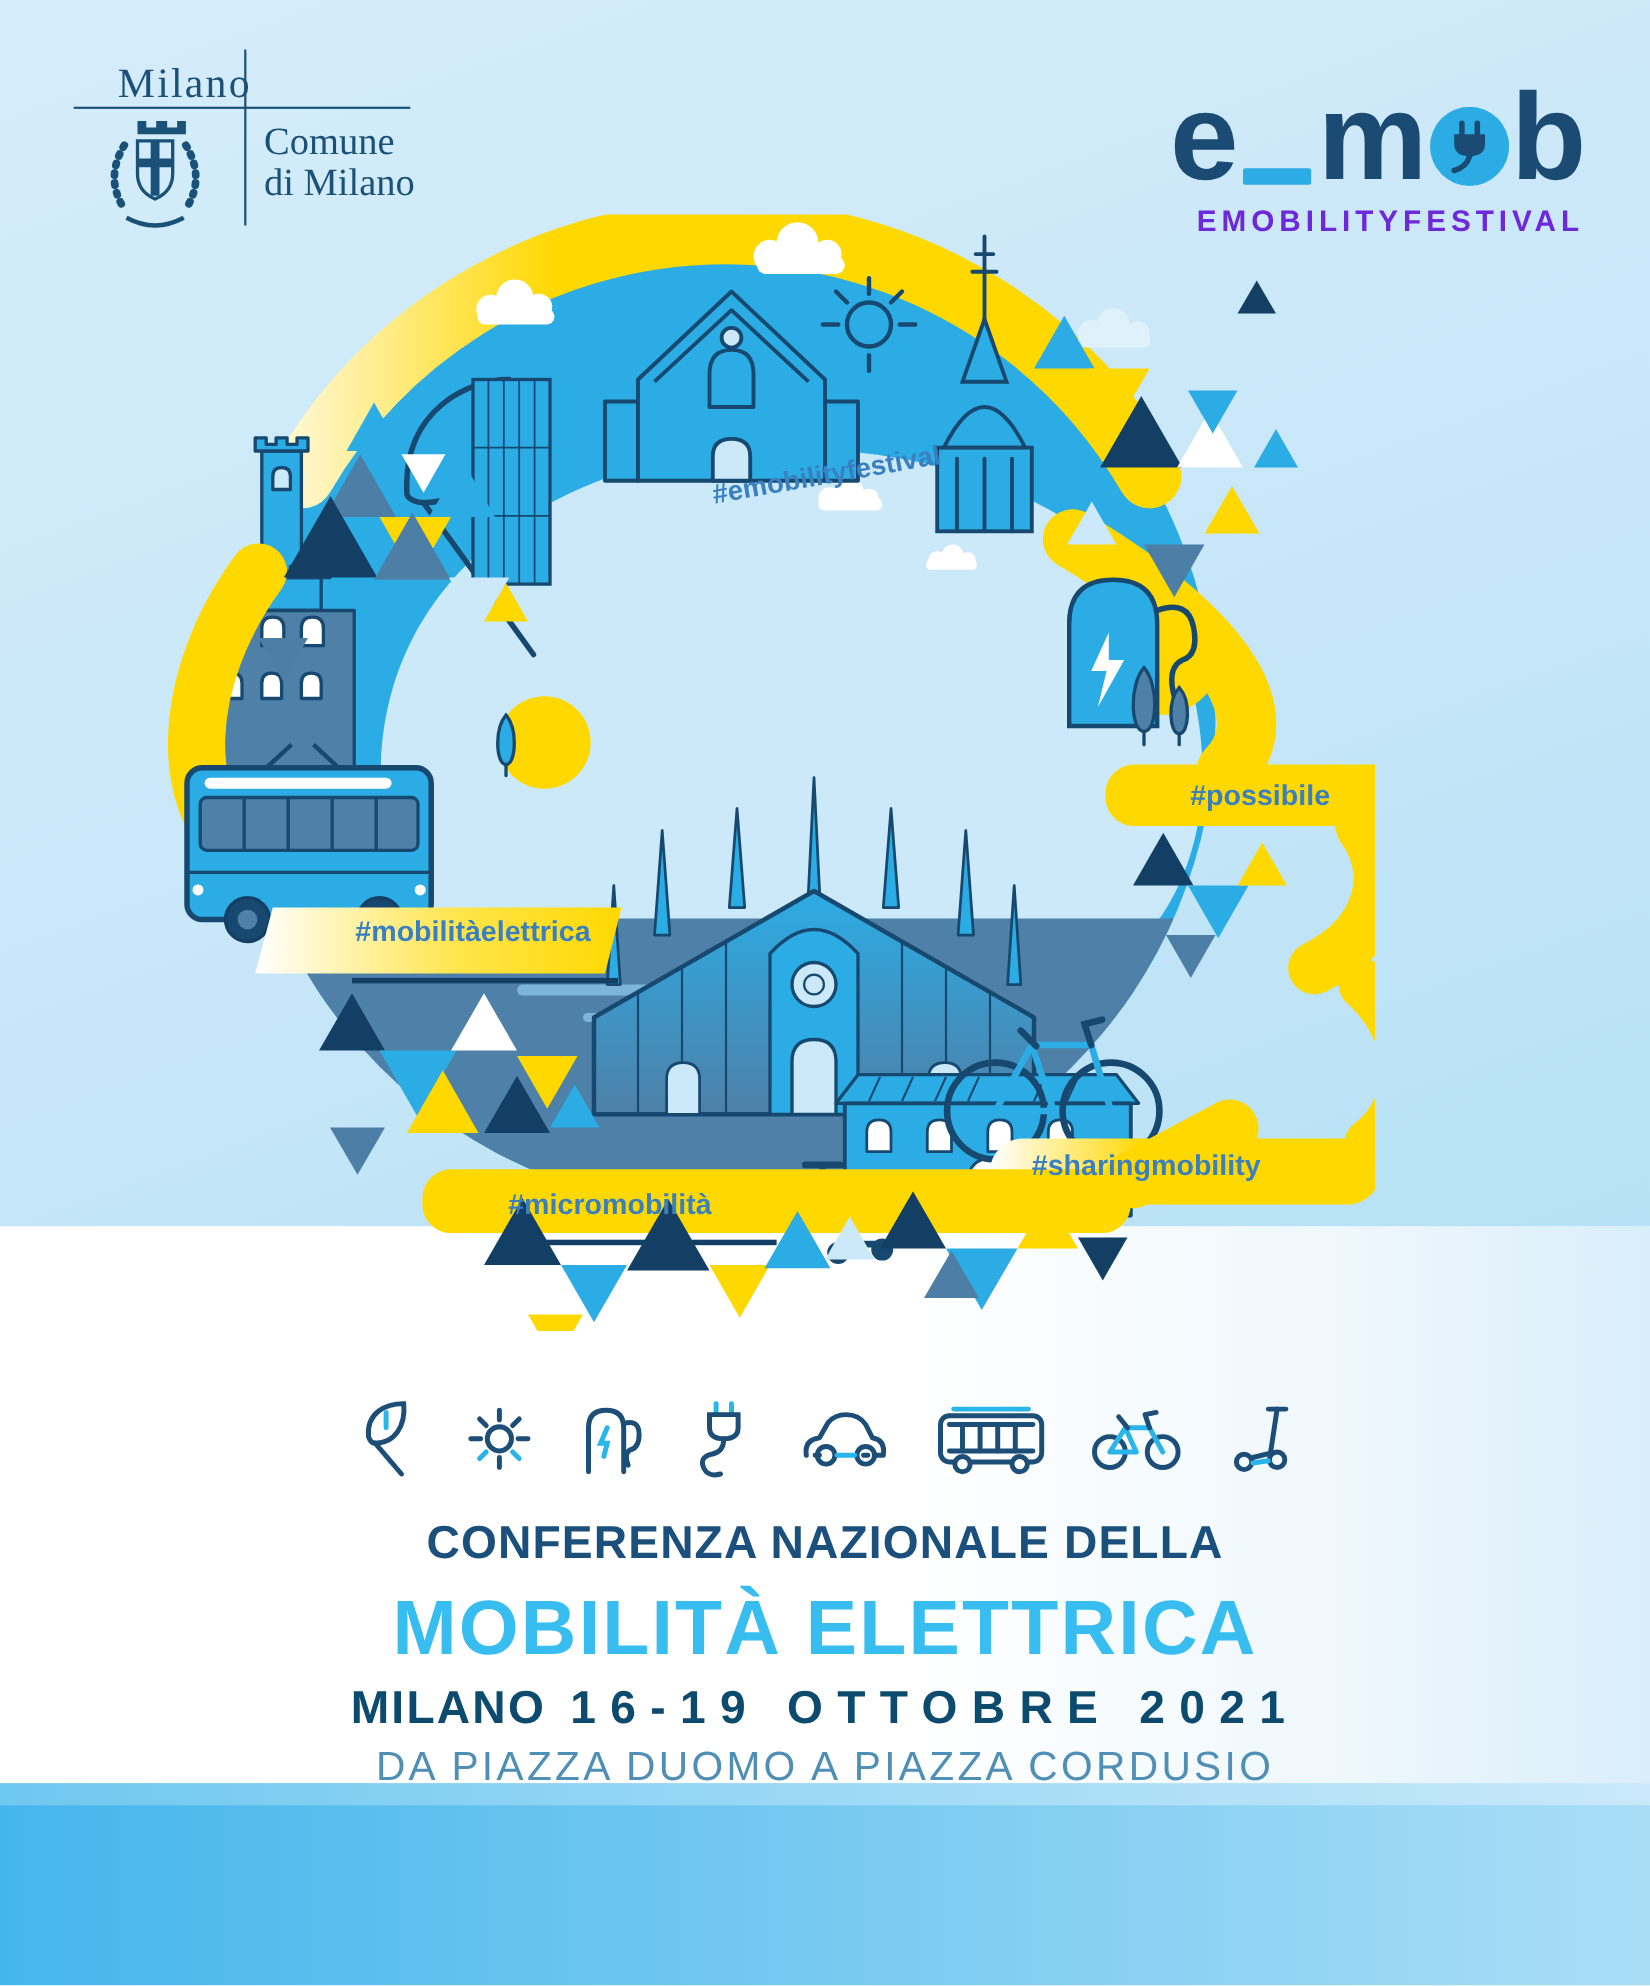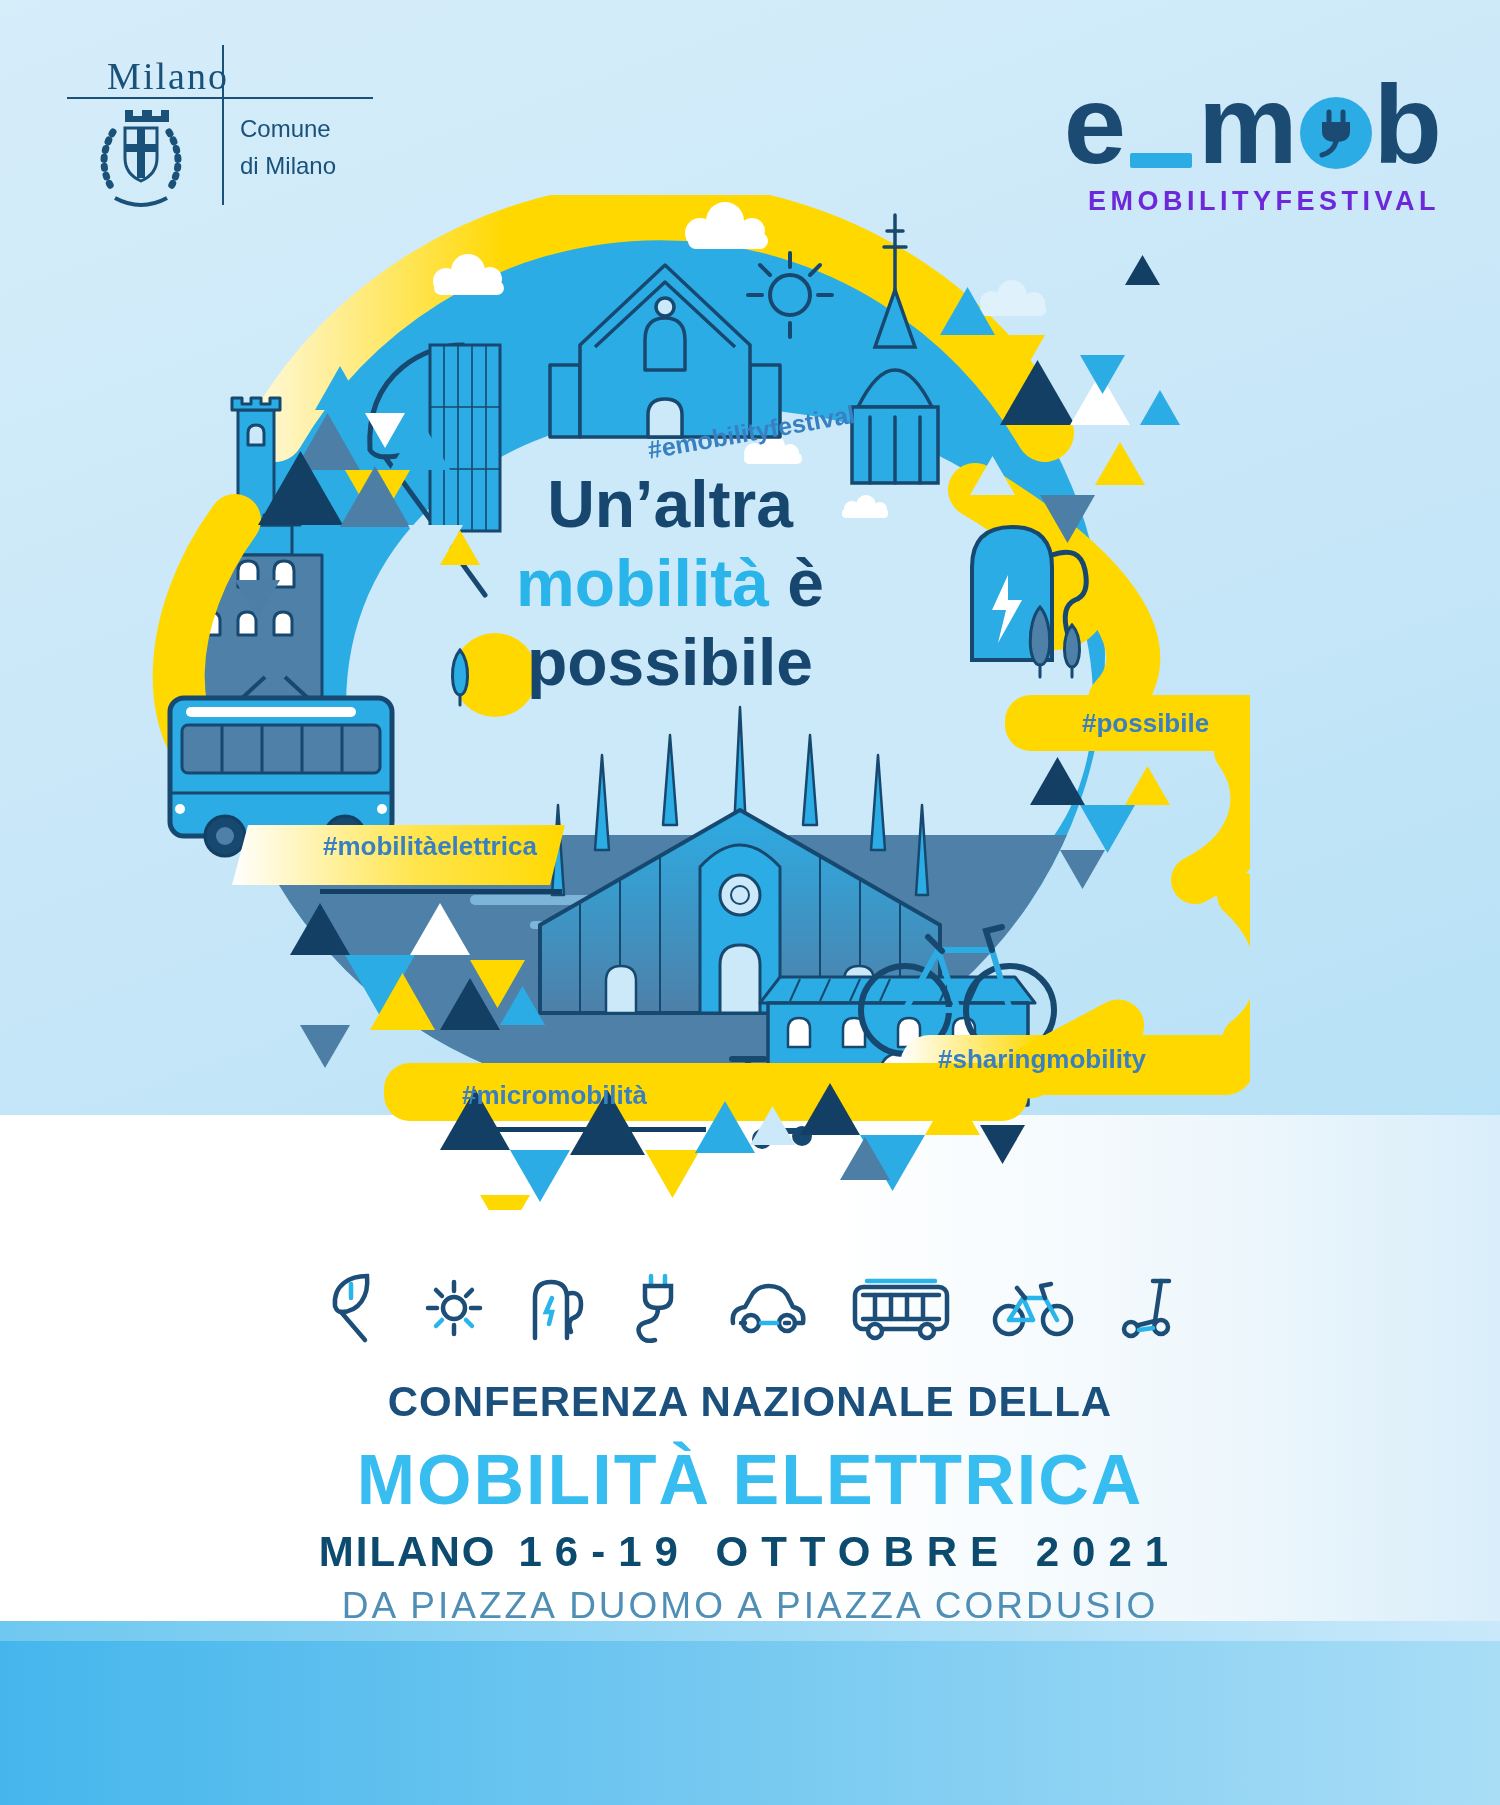--- a/index.html
+++ b/index.html
@@ -15,22 +15,22 @@
   .footer{position:absolute;left:0;top:1641px;width:1500px;height:164px;
           background:linear-gradient(90deg,#45b6ec,#a9ddf6);}
   .illustration{position:absolute;left:140px;top:195px;width:1110px;height:1015px;}
 
   
   .milano{position:absolute;left:60px;top:40px;width:330px;height:180px;color:#1A5178;}
   .milano .wordmark{position:absolute;left:8px;top:14px;width:200px;text-align:center;
       font-family:"Liberation Serif",serif;font-size:38px;letter-spacing:2px;}
   .milano .hline{position:absolute;left:7px;top:57px;width:306px;height:2px;background:#1A5178;}
   .milano .vline{position:absolute;left:162px;top:5px;width:2px;height:160px;background:#1A5178;}
-  .milano .org{position:absolute;left:180px;top:70px;font-family:Liberation Sans, sans-serif;
-      font-size:24px;line-height:37px;}
+  .milano .org{position:absolute;left:180px;top:70px;font-family:Liberation Serif, serif;
+      font-size:35px;line-height:37px;}
   .milano .crest{position:absolute;left:25px;top:62px;}
 
   
   .emob{position:absolute;right:60px;top:80px;width:420px;text-align:right;}
   .emob .word{display:flex;align-items:flex-end;justify-content:flex-end;
       color:#1B4A73;font-weight:800;font-size:112px;line-height:90px;letter-spacing:-2px;}
   .emob .underscore{display:inline-block;width:62px;height:15px;background:#2CACE4;
       margin:0 6px 2px 6px;border-radius:2px;}
   .emob .plug-o{margin:0 2px 1px 4px;}
   .emob .subtitle{margin-top:16px;color:#6d28d9;font-weight:700;font-size:27px;letter-spacing:4.5px;}
@@ -387,25 +387,20 @@
       <polygon points="610,950 655,950 632.5,911" fill="#CBE9F9"></polygon>
 
       <polygon points="660,940 720,940 690,888" fill="#123F63"></polygon>
       <polygon points="720,940 785,940 752.5,996" fill="#2CACE4"></polygon>
       <polygon points="785,940 840,940 812.5,892" fill="#FFD800"></polygon>
       <polygon points="700,985 750,985 725,942" fill="#4D7FA6"></polygon>
       <polygon points="840,930 885,930 862.5,969" fill="#123F63"></polygon>
     </g>
   </svg>
 
-  <div class="slogan">
-    <div>Un’altra</div>
-    <div><span class="hl">mobilità</span> <span>è</span></div>
-    <div>possibile</div>
-  </div>
 
   <div class="hashtag ht-emob">#emobilityfestival</div>
   <div class="hashtag ht-smart">#possibile</div>
   <div class="hashtag ht-mobil">#mobilitàelettrica</div>
   <div class="hashtag ht-shar">#sharingmobility</div>
   <div class="hashtag ht-micro">#micromobilità</div>
 
   <div class="milano">
     <div class="wordmark">Milano</div>
     <div class="hline"></div>

